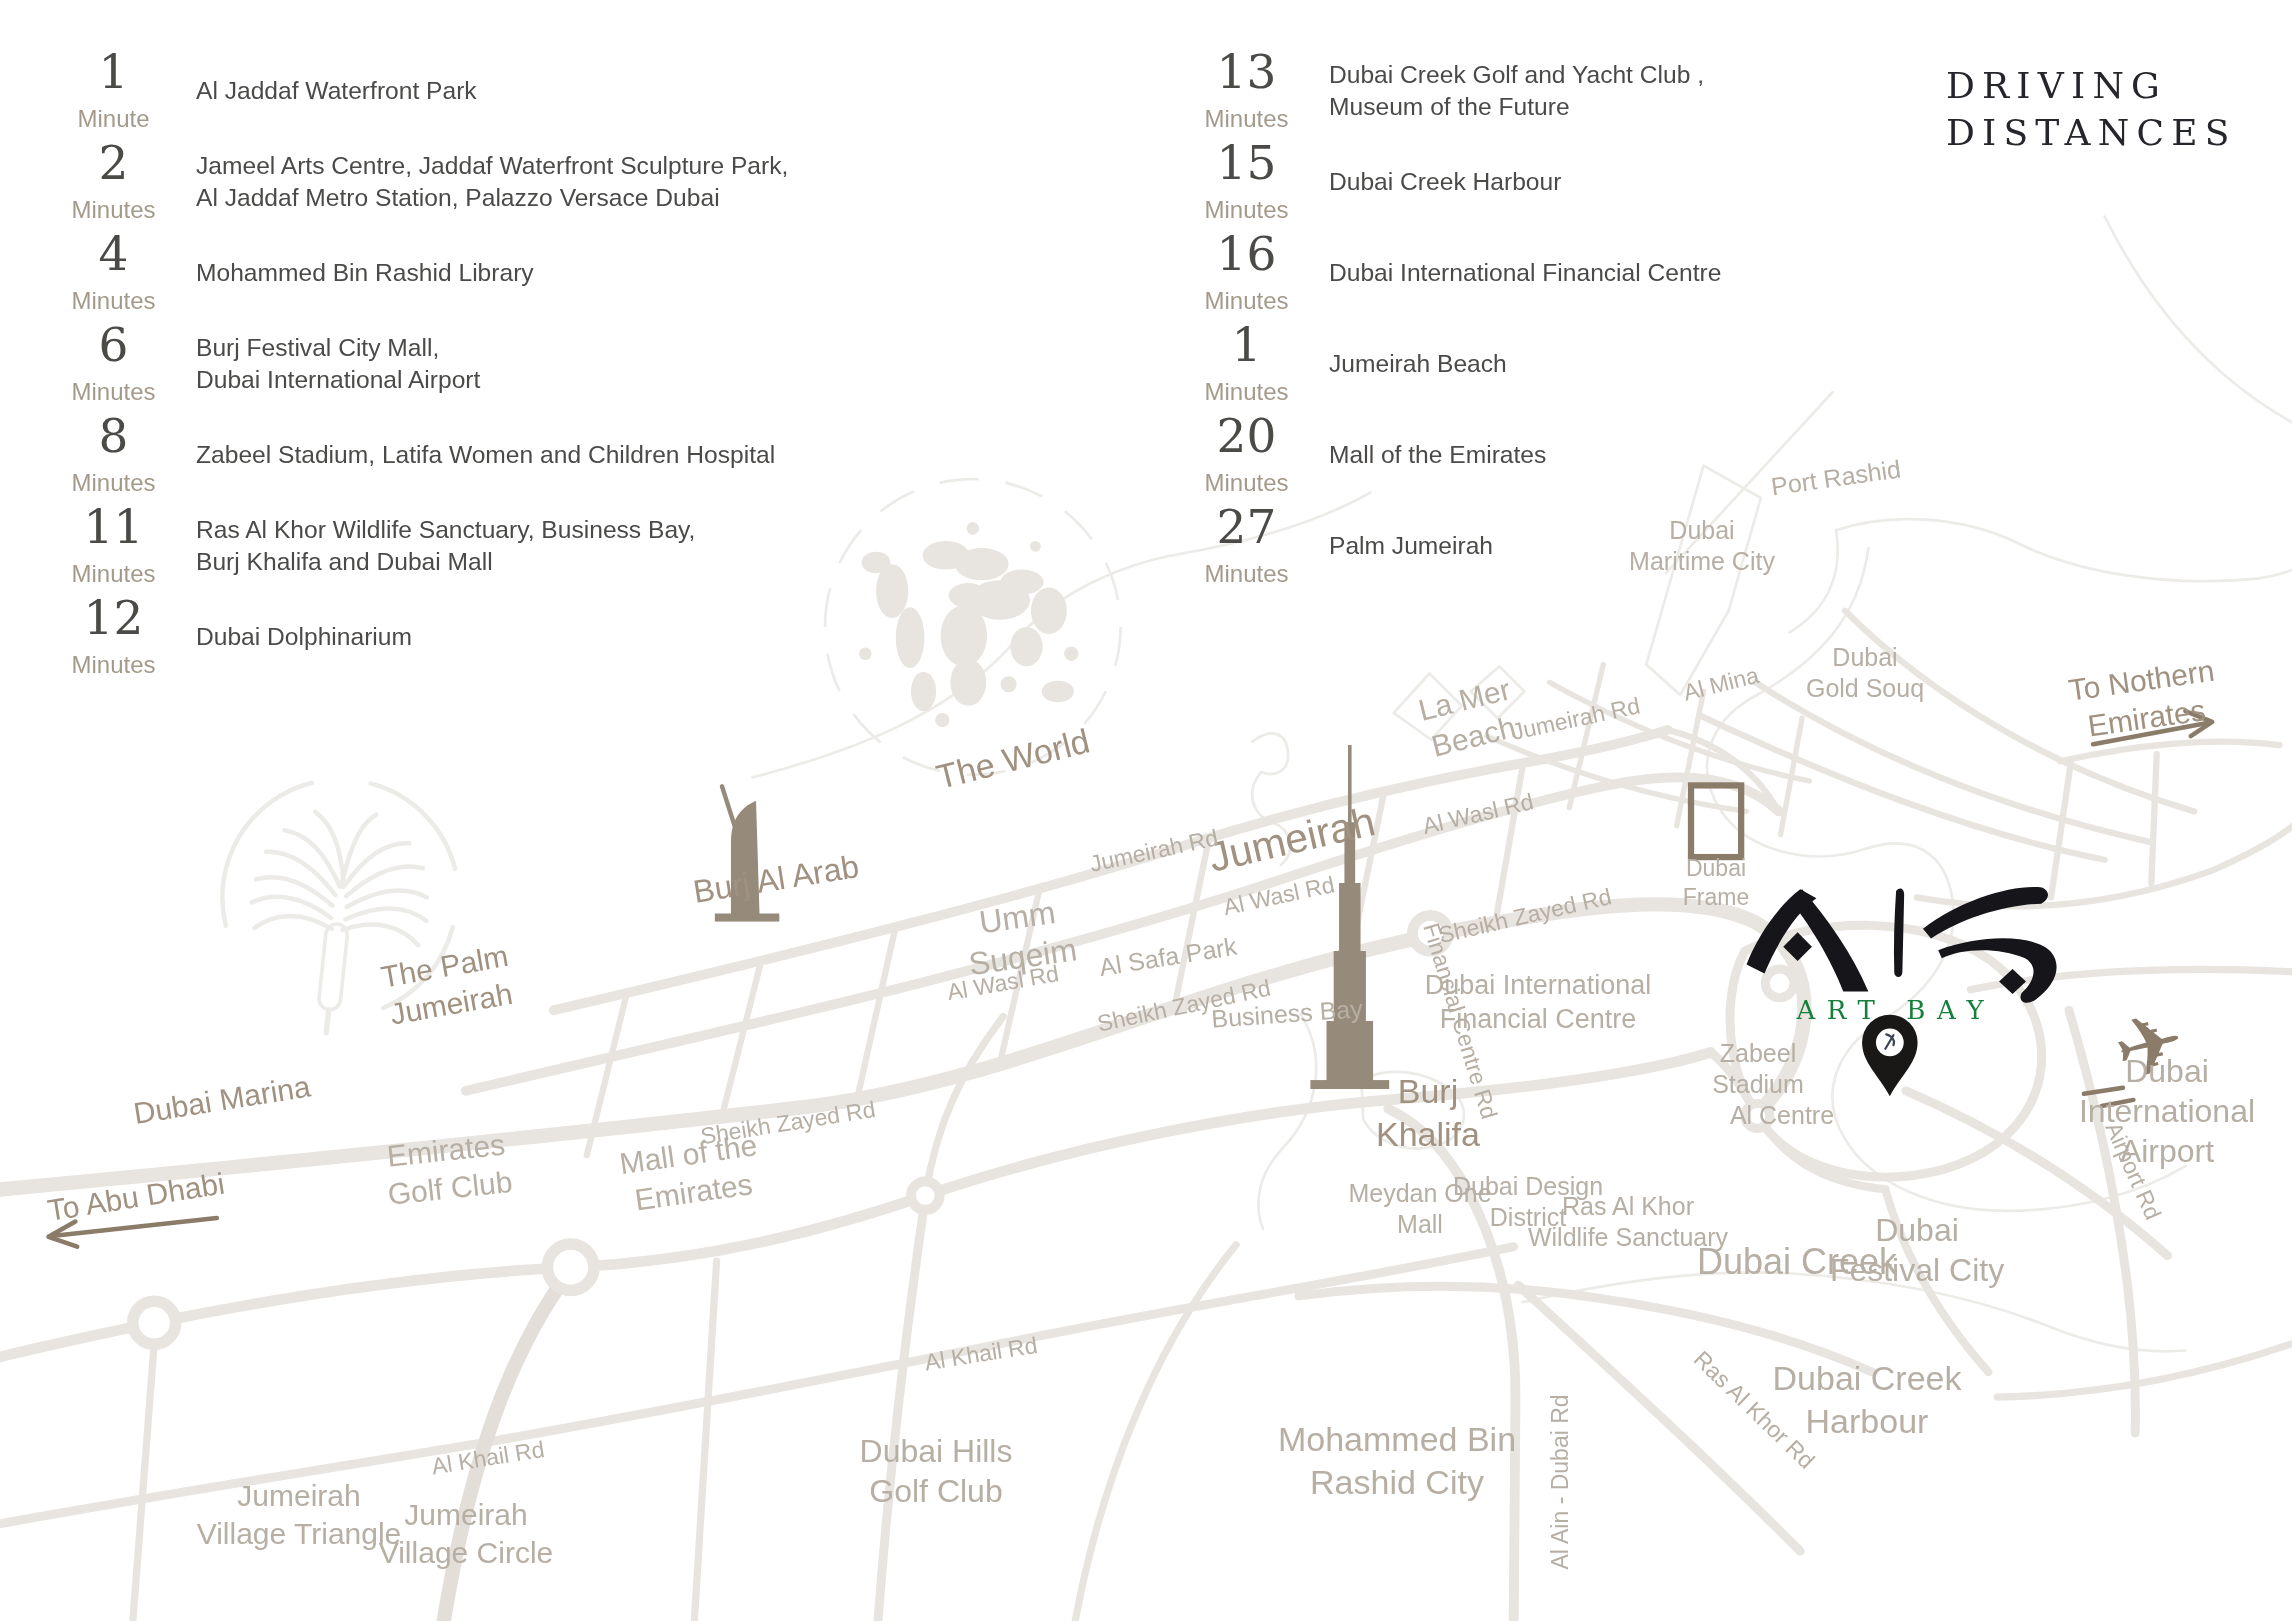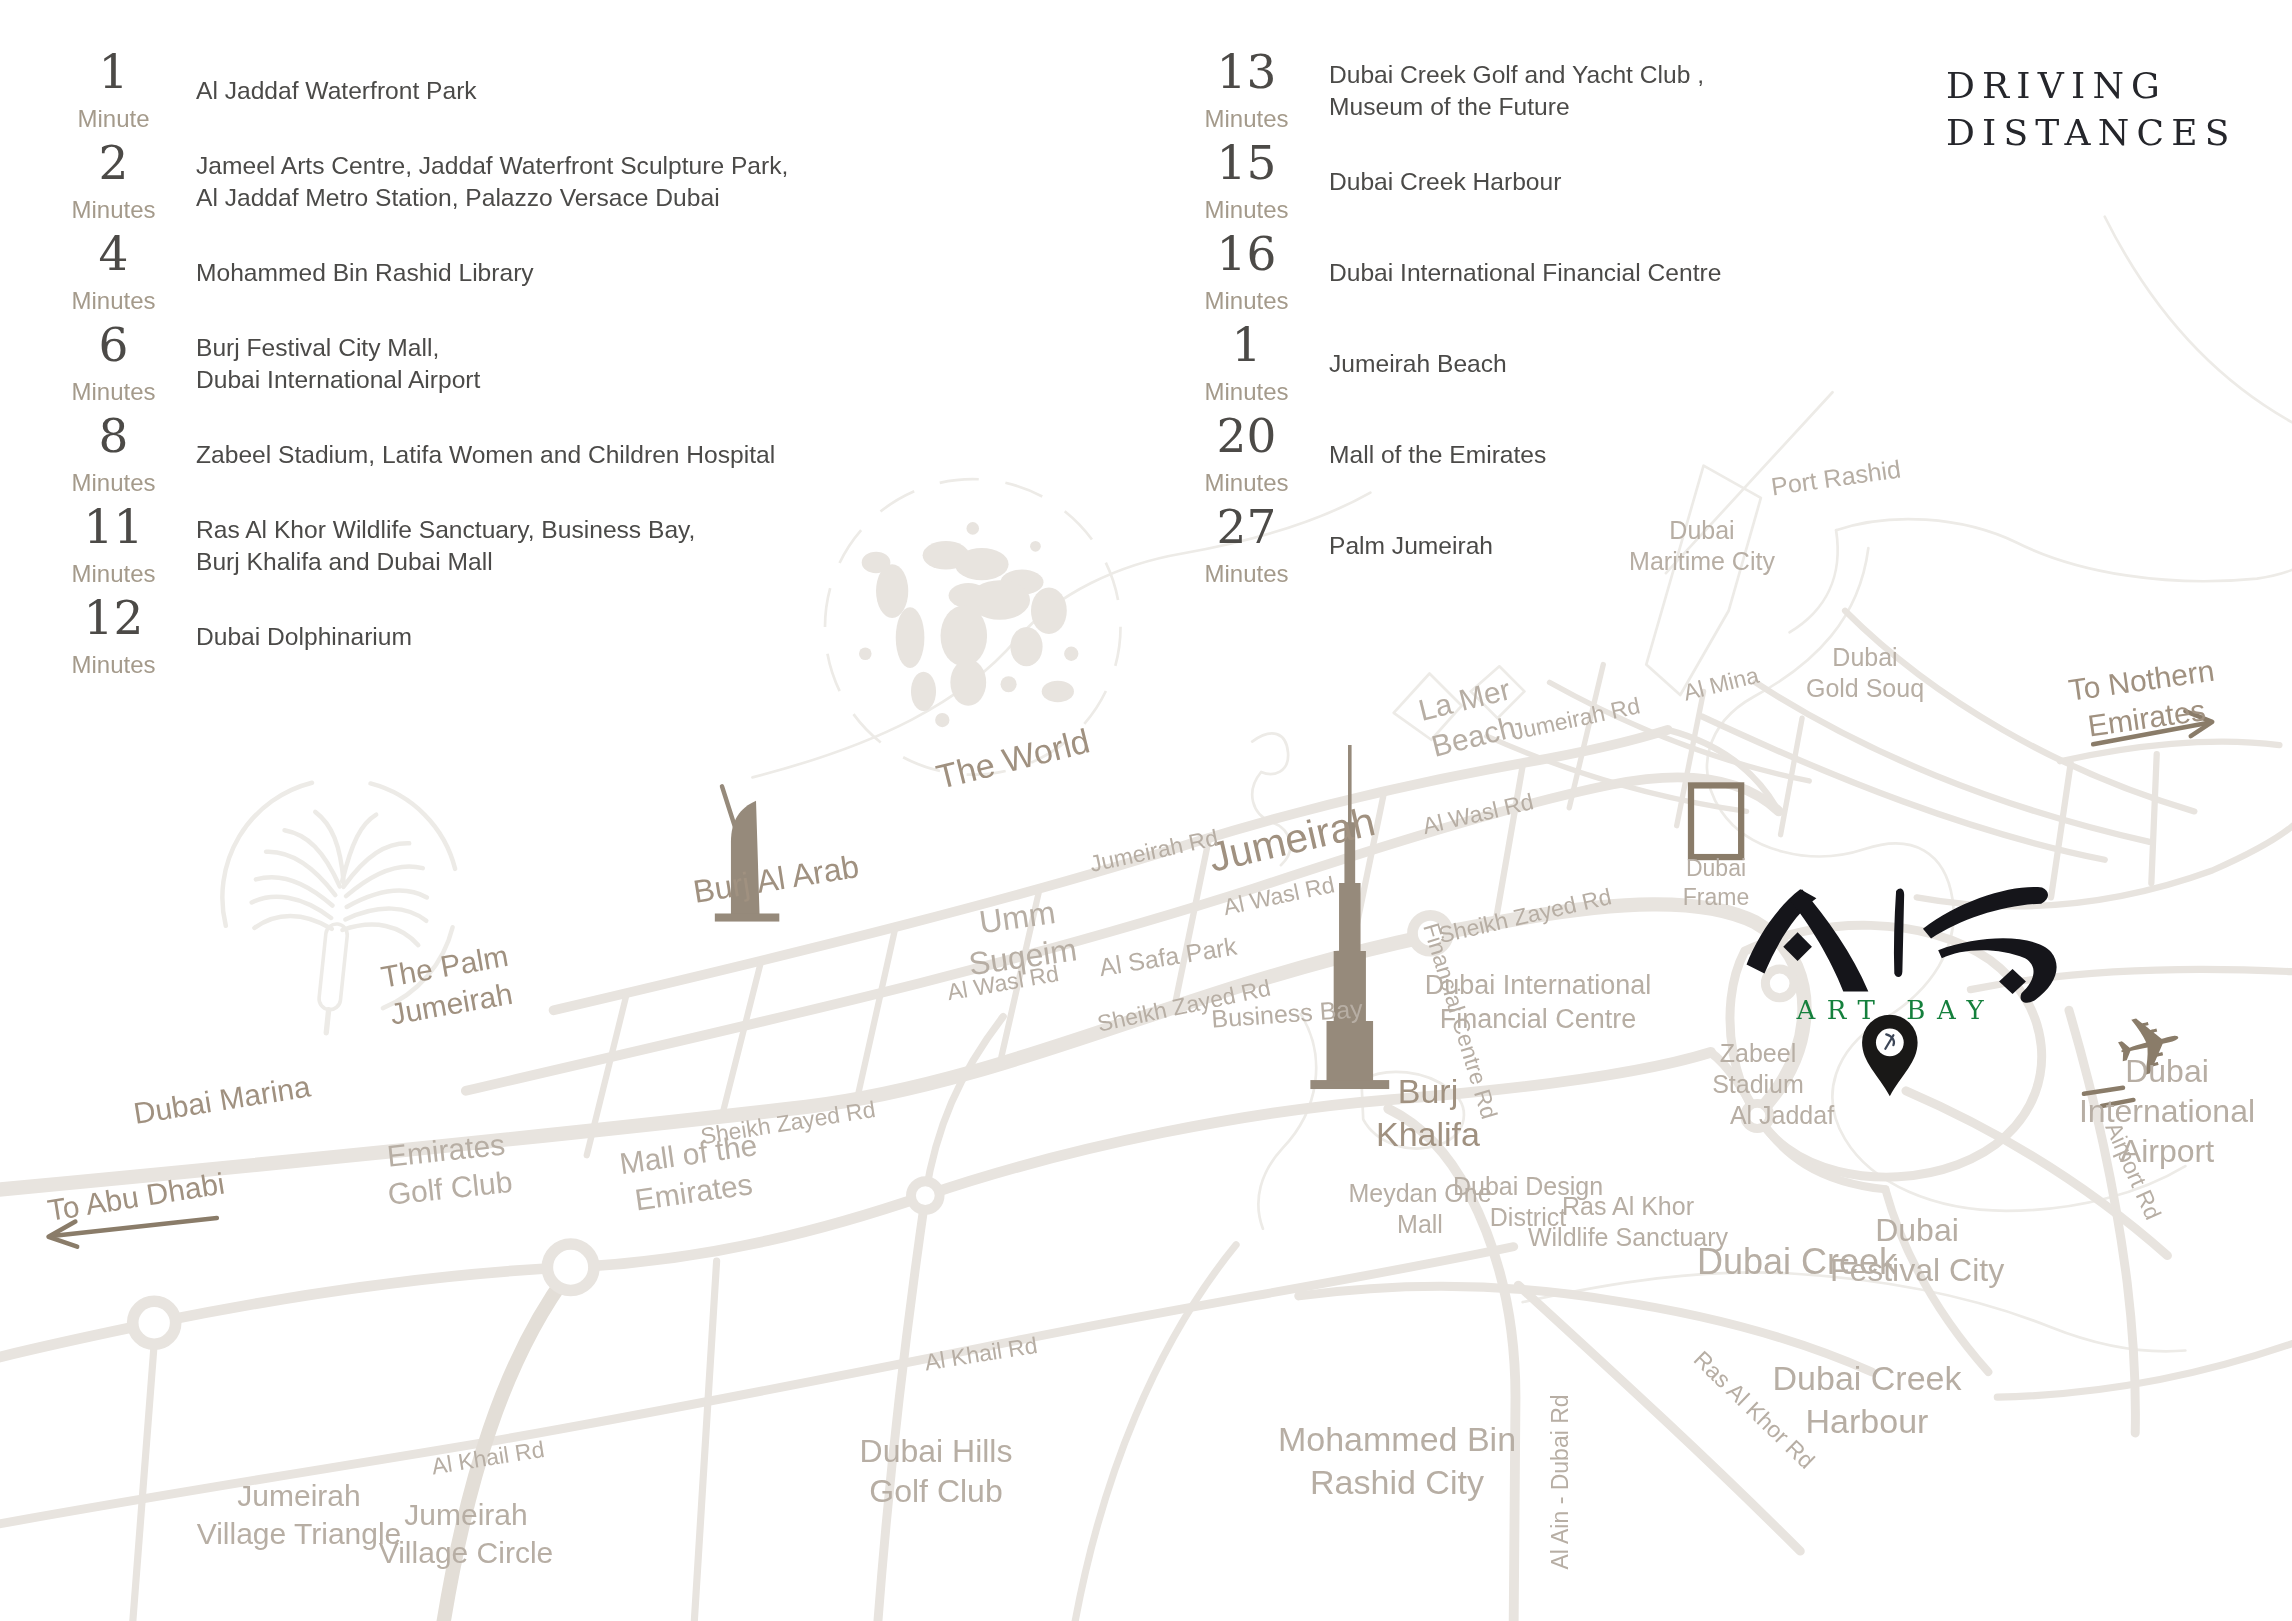--- a/index.html
+++ b/index.html
@@ -240,21 +240,21 @@
       <div class="map-label light" style="left: 1836px; top: 478px; font-size: 25px; transform: translate(-50%, -50%) rotate(-8deg);">Port Rashid</div>
       <div class="map-label dark" style="left: 2144px; top: 699px; font-size: 30px; transform: translate(-50%, -50%) rotate(-8deg);">To Nothern
 Emirates</div>
       <div class="map-label light" style="left: 1716px; top: 883px; font-size: 23px; transform: translate(-50%, -50%) rotate(0deg);">Dubai
 Frame</div>
       <div class="map-label light" style="left: 1538px; top: 988px; font-size: 27px; transform: translate(-50%, -50%) rotate(0deg); margin-top: 15px;">Dubai International
 Financial Centre</div>
       <div class="map-label light" style="left: 1460px; top: 1021px; font-size: 23px; transform: translate(-50%, -50%) rotate(73deg);">Financial Centre Rd</div>
       <div class="map-label light" style="left: 1758px; top: 1069px; font-size: 25px; transform: translate(-50%, -50%) rotate(0deg);">Zabeel
 Stadium</div>
-      <div class="map-label light" style="left: 1782px; top: 1116px; font-size: 25px; transform: translate(-50%, -50%) rotate(0deg);">Al Jaddaf</div>
+      <div class="map-label light" style="left: 1782px; top: 1116px; font-size: 25px; transform: translate(-50%, -50%) rotate(0deg);">Al Centre</div>
       <div class="map-label dark" style="left: 448px; top: 985px; font-size: 30px; transform: translate(-50%, -50%) rotate(-10deg);">The Palm
 Jumeirah</div>
       <div class="map-label dark" style="left: 222px; top: 1100px; font-size: 30px; transform: translate(-50%, -50%) rotate(-9deg);">Dubai Marina</div>
       <div class="map-label dark" style="left: 136px; top: 1197px; font-size: 30px; transform: translate(-50%, -50%) rotate(-9deg);">To Abu Dhabi</div>
       <div class="map-label light" style="left: 448px; top: 1169px; font-size: 30px; transform: translate(-50%, -50%) rotate(-6deg);">Emirates
 Golf Club</div>
       <div class="map-label light" style="left: 691px; top: 1173px; font-size: 30px; transform: translate(-50%, -50%) rotate(-8deg);">Mall of the
 Emirates</div>
       <div class="map-label light" style="left: 488px; top: 1458px; font-size: 23px; transform: translate(-50%, -50%) rotate(-9deg);">Al Khail Rd</div>
       <div class="map-label light" style="left: 981px; top: 1354px; font-size: 23px; transform: translate(-50%, -50%) rotate(-9deg);">Al Khail Rd</div>

